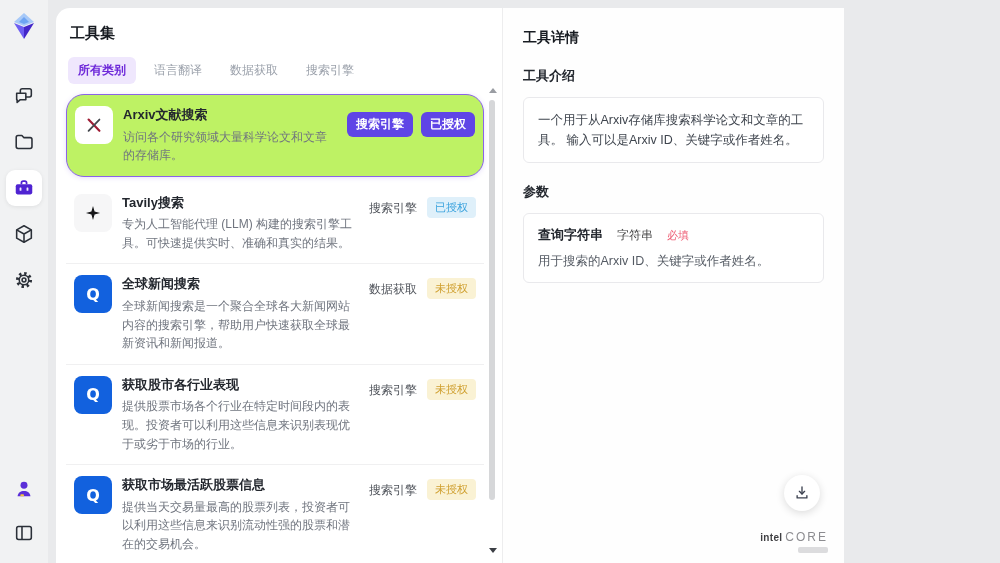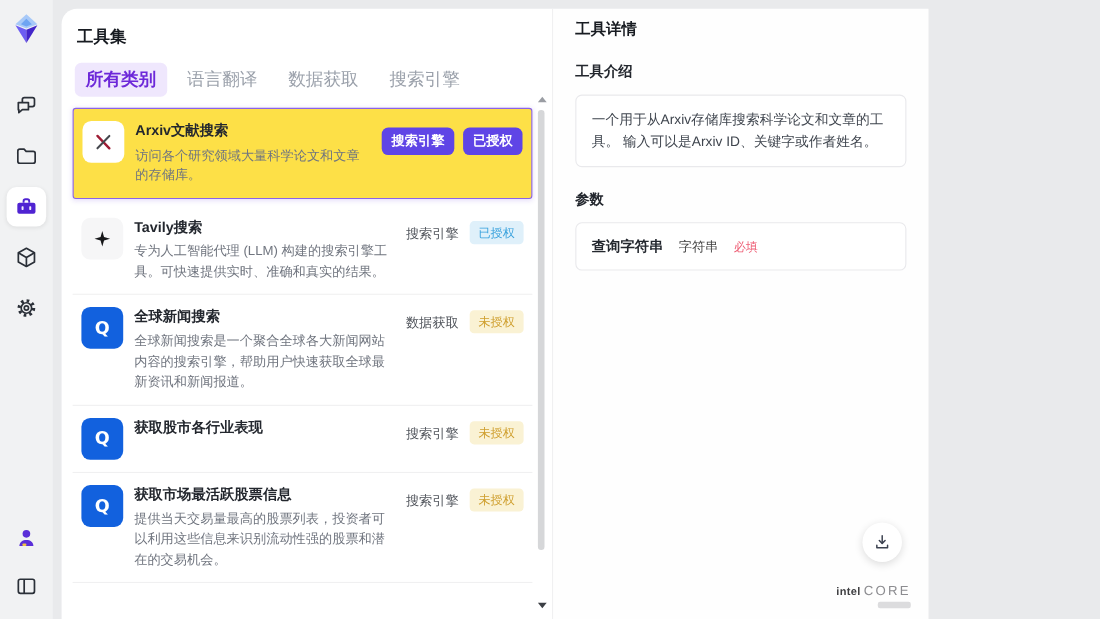--- a/index.html
+++ b/index.html
@@ -19,26 +19,26 @@
   .rail .bottom { display:flex; flex-direction:column; gap:8px; align-items:center; margin-bottom:12px; }
 
   
   .main { position:absolute; left:56px; top:8px; right:0; bottom:0; background:#ffffff;
           border-top-left-radius:14px; display:flex; overflow:hidden; }
 
   
   .list-panel { width:447px; flex:none; position:relative; padding:16px 18px 0 10px; border-right:1px solid #ededee; }
   .page-title { font-size:15px; font-weight:bold; color:#181c22; padding-left:4px; }
   .tabs { display:flex; gap:8px; margin-top:14px; padding-left:2px; }
-  .tab { font-size:16px; color:#9ba1ab; padding:5px 10px; border-radius:6px; cursor:pointer; white-space:nowrap; }
+  .tab { font-size:12px; color:#9ba1ab; padding:5px 10px; border-radius:6px; cursor:pointer; white-space:nowrap; }
   .tab.active { background:#efe7fd; color:#6d28d9; font-weight:bold; }
 
   .cards { margin-top:10px; list-style:none; }
   .card { display:flex; gap:10px; padding:11px 8px; border-bottom:1px solid #f0f0f1; cursor:pointer; }
-  .card.selected { background:#fde047; border:1.5px solid #8b63e8; border-radius:3px; border-bottom:1.5px solid #8b63e8;
+  .card.selected { background:#bef264; border:1.5px solid #8b63e8; border-radius:18px; border-bottom:1.5px solid #8b63e8;
                    box-shadow:0 1px 5px rgba(121,82,222,.18); margin-bottom:6px; }
   .icon-box { width:38px; height:38px; flex:none; border-radius:8px; background:#f6f6f7;
               display:flex; align-items:center; justify-content:center; }
   .icon-box.white { background:#ffffff; }
   .icon-box.blue { background:#1261de; }
   .q-glyph { color:#fff; font-weight:bold; font-size:16px; font-family:"DejaVu Sans",sans-serif; }
   .card-body { flex:1; min-width:0; }
   .card-title { font-size:13px; font-weight:bold; color:#23272e; line-height:1.35; }
   .card-desc { font-size:12px; color:#70757f; line-height:1.55; margin-top:4px; }
   .card-meta { flex:none; display:flex; gap:10px; align-items:flex-start; padding-top:3px; }
@@ -51,21 +51,21 @@
 
   
   .vscroll { position:absolute; right:5px; top:80px; bottom:8px; width:10px; }
   .vscroll .arrow-up { position:absolute; top:0; left:2px; width:0; height:0;
        border-left:4px solid transparent; border-right:4px solid transparent; border-bottom:5px solid #9a9da3; }
   .vscroll .thumb { position:absolute; top:12px; left:2px; width:6px; height:400px; background:#d6d7d9; border-radius:3px; }
   .vscroll .arrow-down { position:absolute; bottom:2px; left:2px; width:0; height:0;
        border-left:4px solid transparent; border-right:4px solid transparent; border-top:5px solid #3c3f45; }
 
   
-  .detail { flex:1; position:relative; padding:10px 20px; background:#fefefe; }
+  .detail { flex:1; position:relative; padding:21px 20px; background:#fefefe; }
   .detail-title { font-size:14px; font-weight:bold; color:#181c22; }
   .section-h { font-size:13px; font-weight:bold; color:#23272e; margin-top:20px; }
   .info-box { margin-top:12px; border:1px solid #e9e9ec; border-radius:6px; background:#fff; padding:12px 14px; }
   .info-text { font-size:12.5px; color:#3f454e; line-height:1.6; }
   .param-head { display:flex; align-items:baseline; gap:14px; }
   .param-name { font-size:13px; font-weight:bold; color:#23272e; }
   .param-type { font-size:12px; color:#404040; }
   .param-req { font-size:11px; color:#ee5e75; }
   .param-desc { margin-top:9px; font-size:12.5px; color:#555b64; }
 
@@ -206,20 +206,21 @@
             <span class="badge unauth">未授权</span>
           </div>
         </li>
 
         <li class="card">
           <div class="icon-box blue">
             <span class="q-glyph">Q</span>
           </div>
           <div class="card-body">
             <div class="card-title">获取股市各行业表现</div>
+            <div class="card-desc">提供股票市场各个行业在特定时间段内的表现。投资者可以利用这些信息来识别表现优于或劣于市场的行业。</div>
           </div>
           <div class="card-meta">
             <span class="cat-text">搜索引擎</span>
             <span class="badge unauth">未授权</span>
           </div>
         </li>
 
         <li class="card">
           <div class="icon-box blue">
             <span class="q-glyph">Q</span>
@@ -251,20 +252,21 @@
         <div class="info-text">一个用于从Arxiv存储库搜索科学论文和文章的工具。 输入可以是Arxiv ID、关键字或作者姓名。</div>
       </div>
 
       <h3 class="section-h">参数</h3>
       <div class="info-box">
         <div class="param-head">
           <span class="param-name">查询字符串</span>
           <span class="param-type">字符串</span>
           <span class="param-req">必填</span>
         </div>
+        <div class="param-desc">用于搜索的Arxiv ID、关键字或作者姓名。</div>
       </div>
 
       <div class="fab">
         <svg width="18" height="18" viewBox="0 0 24 24">
           <path d="M12 4v9" stroke="#3c4250" stroke-width="1.8" fill="none" stroke-linecap="round"></path>
           <path d="M8.5 9.8 12 13.3l3.5-3.5" stroke="#3c4250" stroke-width="1.8" fill="none" stroke-linecap="round" stroke-linejoin="round"></path>
           <path d="M5.5 15.5v3h13v-3" stroke="#3c4250" stroke-width="1.8" fill="none" stroke-linecap="round" stroke-linejoin="round"></path>
         </svg>
       </div>
 

